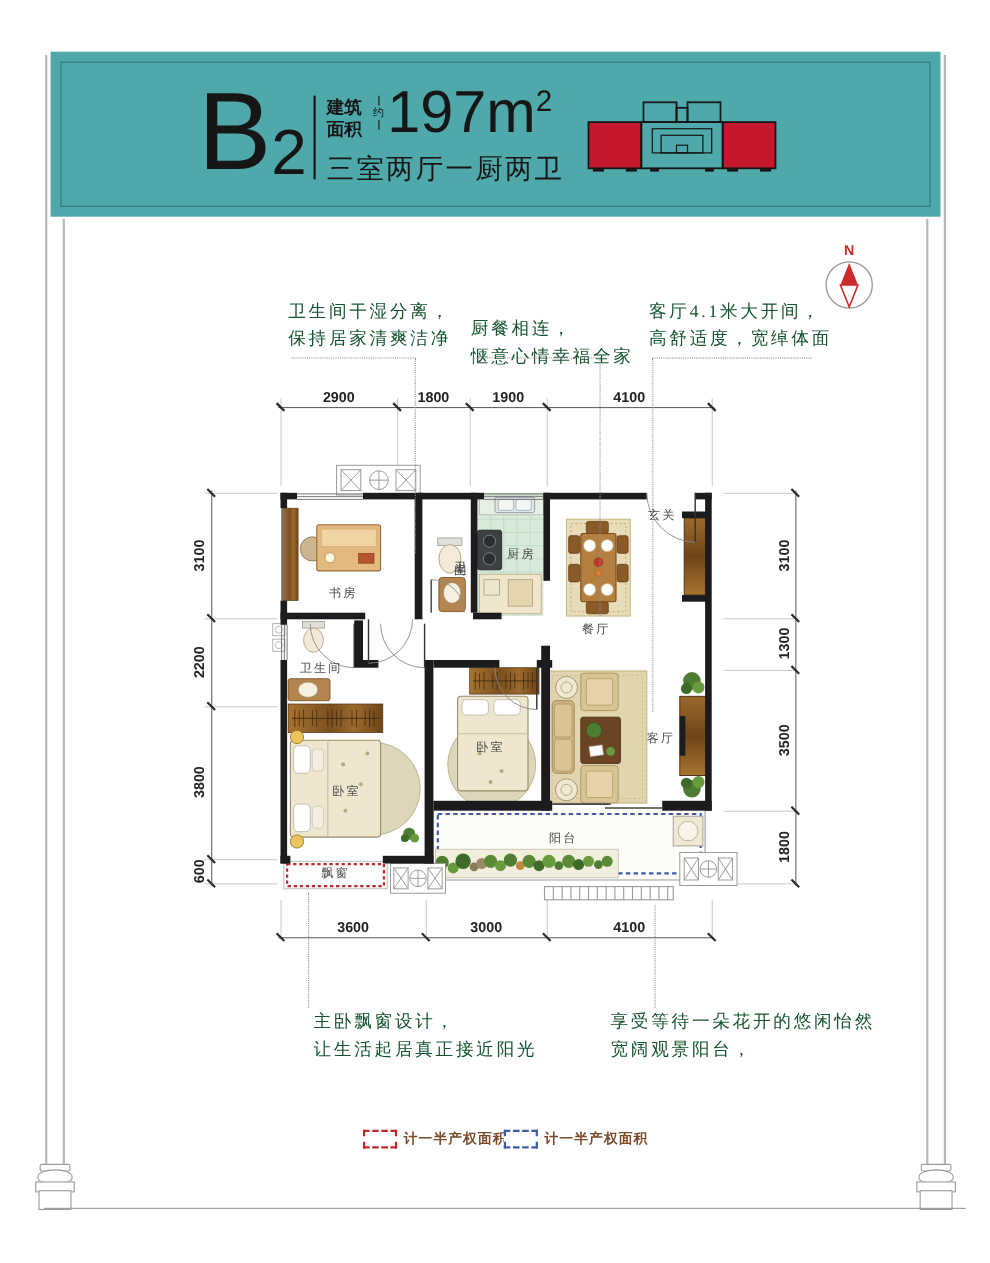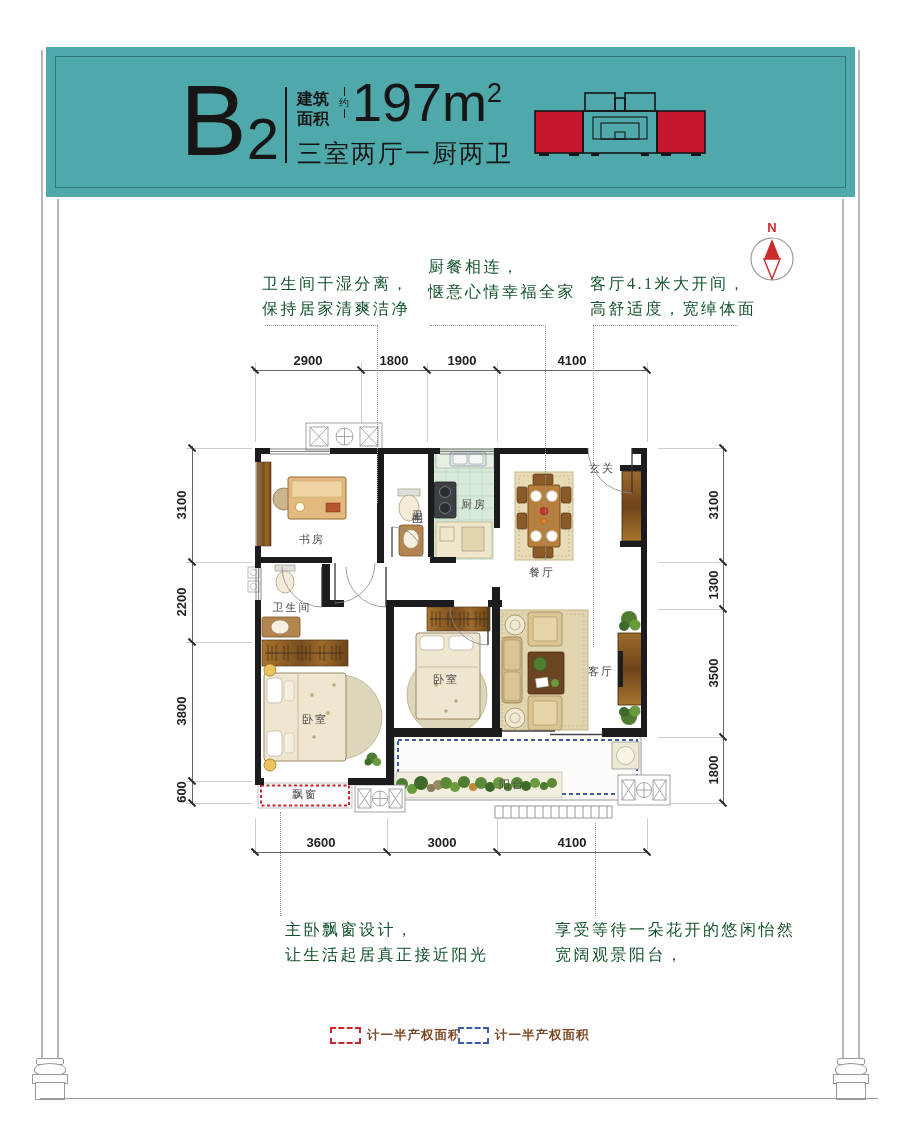--- a/index.html
+++ b/index.html
@@ -105,21 +105,21 @@
       <circle cx="23" cy="23" r="21" fill="none" stroke="#999" stroke-width="1.2"></circle>
       <polygon points="23,3 31,23 15,23" fill="#cc2b2b"></polygon>
       <polygon points="15,23 31,23 23,43" fill="#fff" stroke="#cc2b2b" stroke-width="1.4"></polygon>
     </svg>
   </div>
 
   <div class="callout" style="left:262px;top:271px;">
     <div>卫生间干湿分离，</div>
     <div>保持居家清爽洁净</div>
   </div>
-  <div class="callout" style="left:428px;top:254px;">
+  <div class="callout" style="left:428px;top:287px;">
     <div>厨餐相连，</div>
     <div>惬意心情幸福全家</div>
   </div>
   <div class="callout" style="left:590px;top:271px;">
     <div>客厅4.1米大开间，</div>
     <div>高舒适度，宽绰体面</div>
   </div>
 
   <div class="dline" style="left:253px;top:370px;width:396px;height:1px;"></div>
   <div class="dline" style="left:253px;top:852px;width:396px;height:1px;"></div>
@@ -458,21 +458,21 @@
 
   <div class="rlab" style="left:312px;top:539px;">书房</div>
   <div class="rlab vert" style="left:417px;top:503px;">卫生间</div>
   <div class="rlab" style="left:474px;top:504px;">厨房</div>
   <div class="rlab" style="left:542px;top:572px;">餐厅</div>
   <div class="rlab" style="left:602px;top:468px;">玄关</div>
   <div class="rlab" style="left:292px;top:607px;">卫生间</div>
   <div class="rlab" style="left:315px;top:719px;">卧室</div>
   <div class="rlab" style="left:446px;top:679px;">卧室</div>
   <div class="rlab" style="left:601px;top:671px;">客厅</div>
-  <div class="rlab" style="left:512px;top:784px;font-family:Liberation Serif, serif;">阳台</div>
+  <div class="rlab" style="left:512px;top:762px;font-family:Liberation Serif, serif;">阳台</div>
   <div class="rlab" style="left:305px;top:794px;">飘窗</div>
 
   <div class="doth" style="left:265px;top:325px;width:113px;"></div>
   <div class="dotv" style="left:377px;top:325px;height:178px;"></div>
   <div class="doth" style="left:430px;top:325px;width:116px;"></div>
   <div class="dotv" style="left:545px;top:325px;height:235px;"></div>
   <div class="doth" style="left:593px;top:325px;width:145px;"></div>
   <div class="dotv" style="left:593px;top:325px;height:322px;"></div>
   <div class="dotv" style="left:280px;top:812px;height:104px;"></div>
   <div class="dotv" style="left:595px;top:823px;height:93px;"></div>

